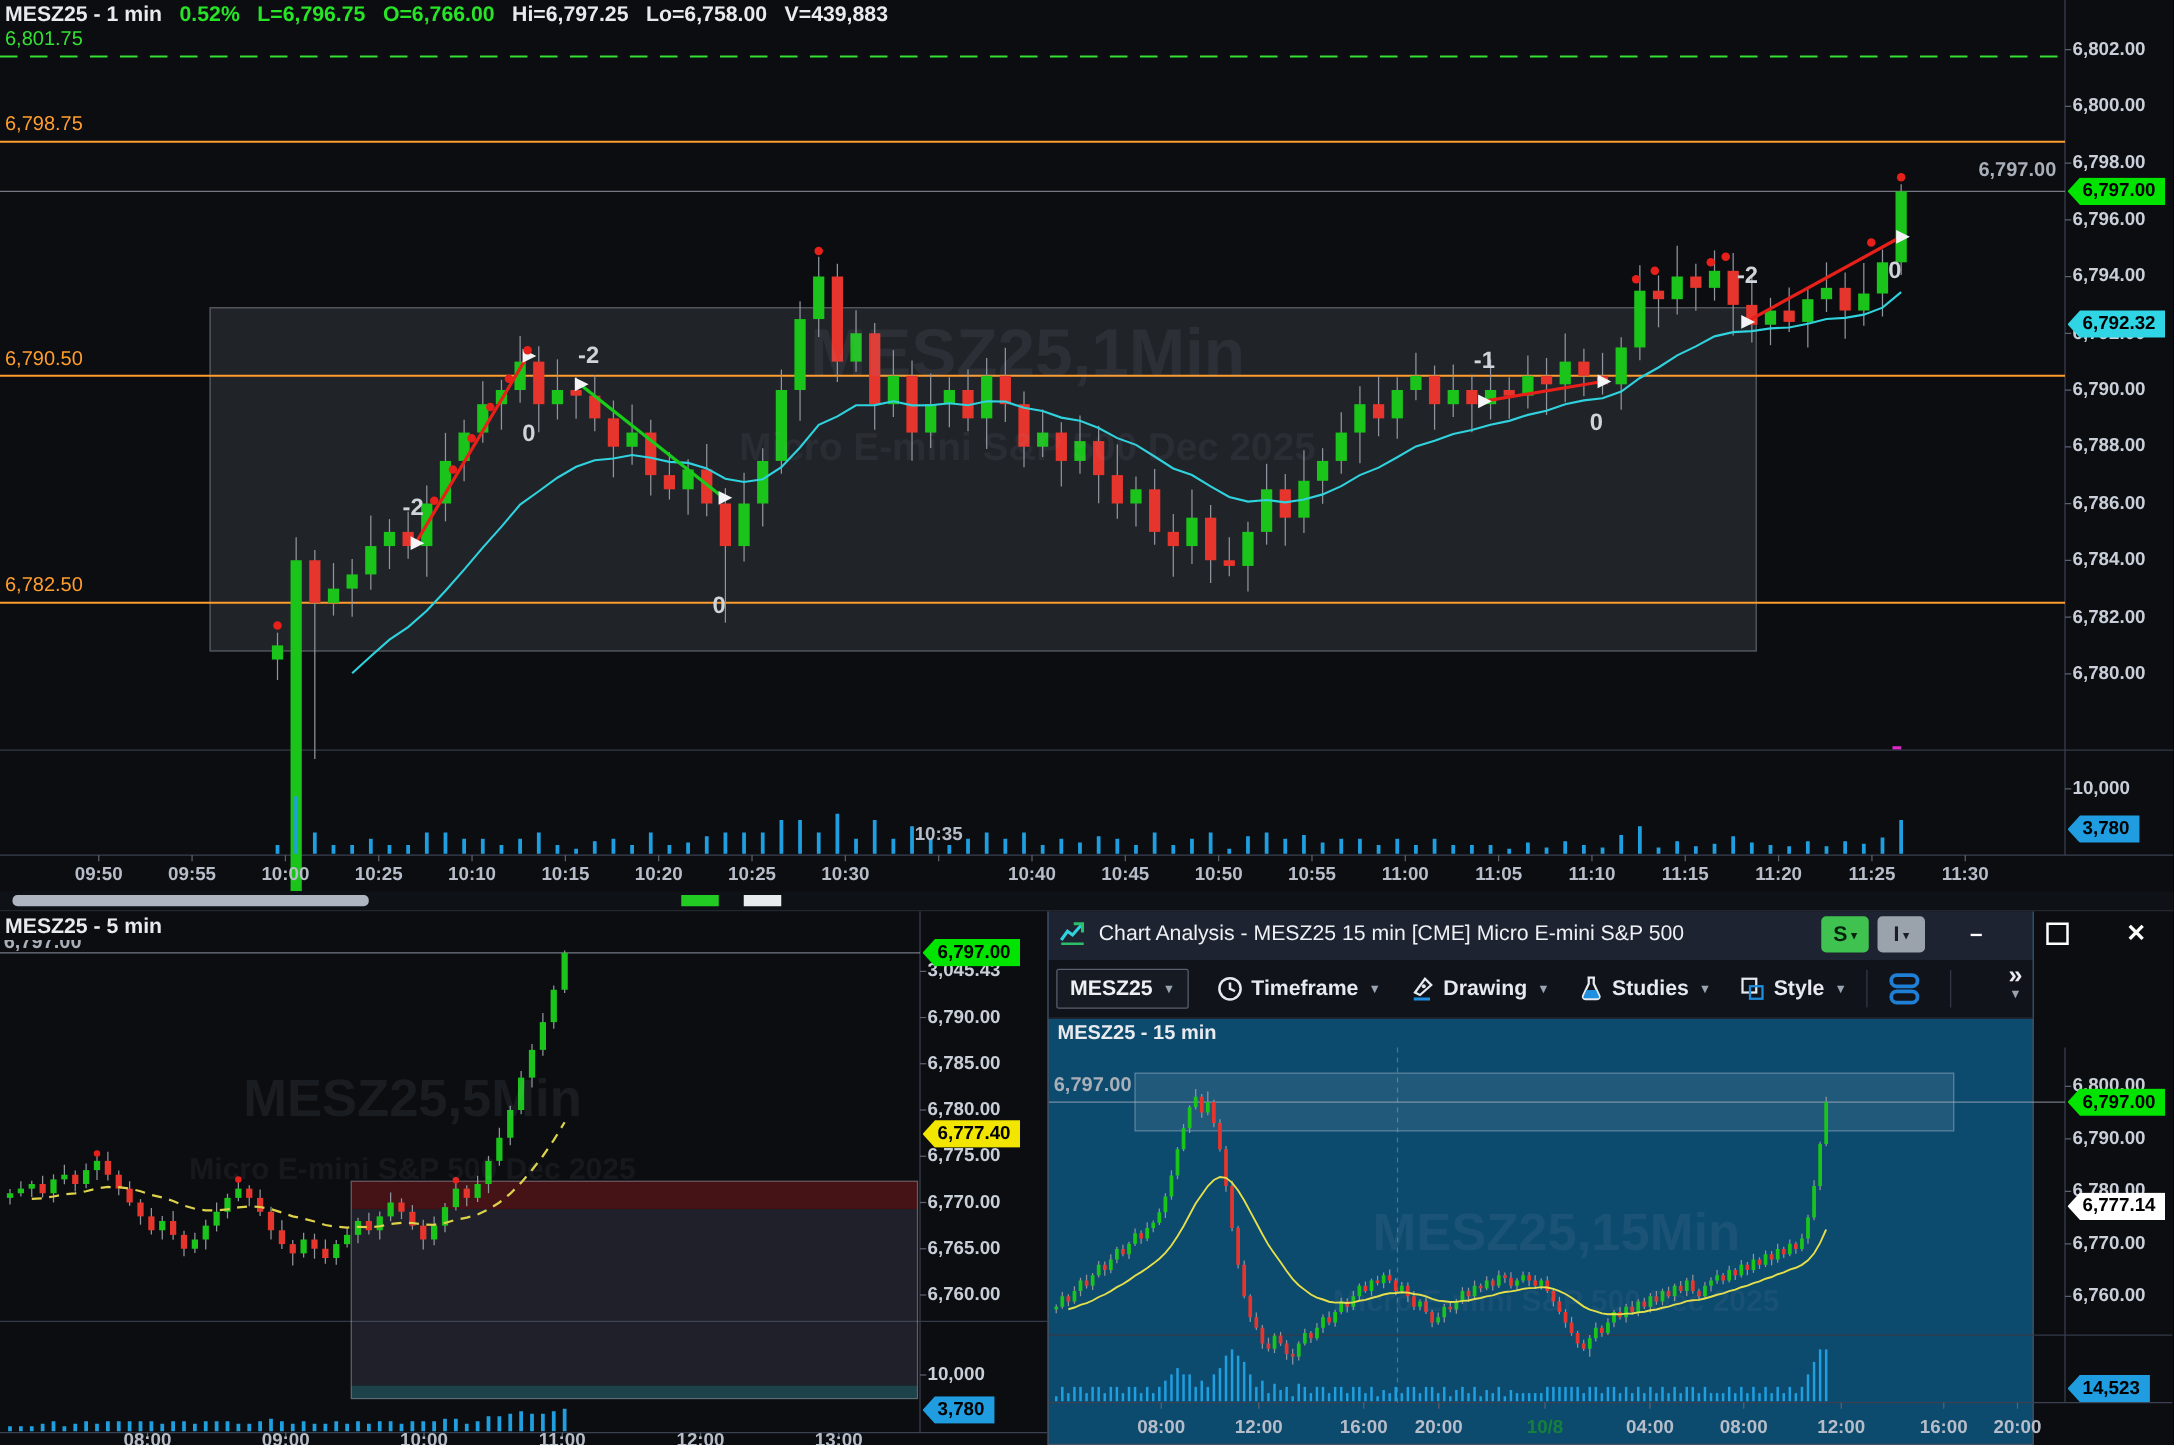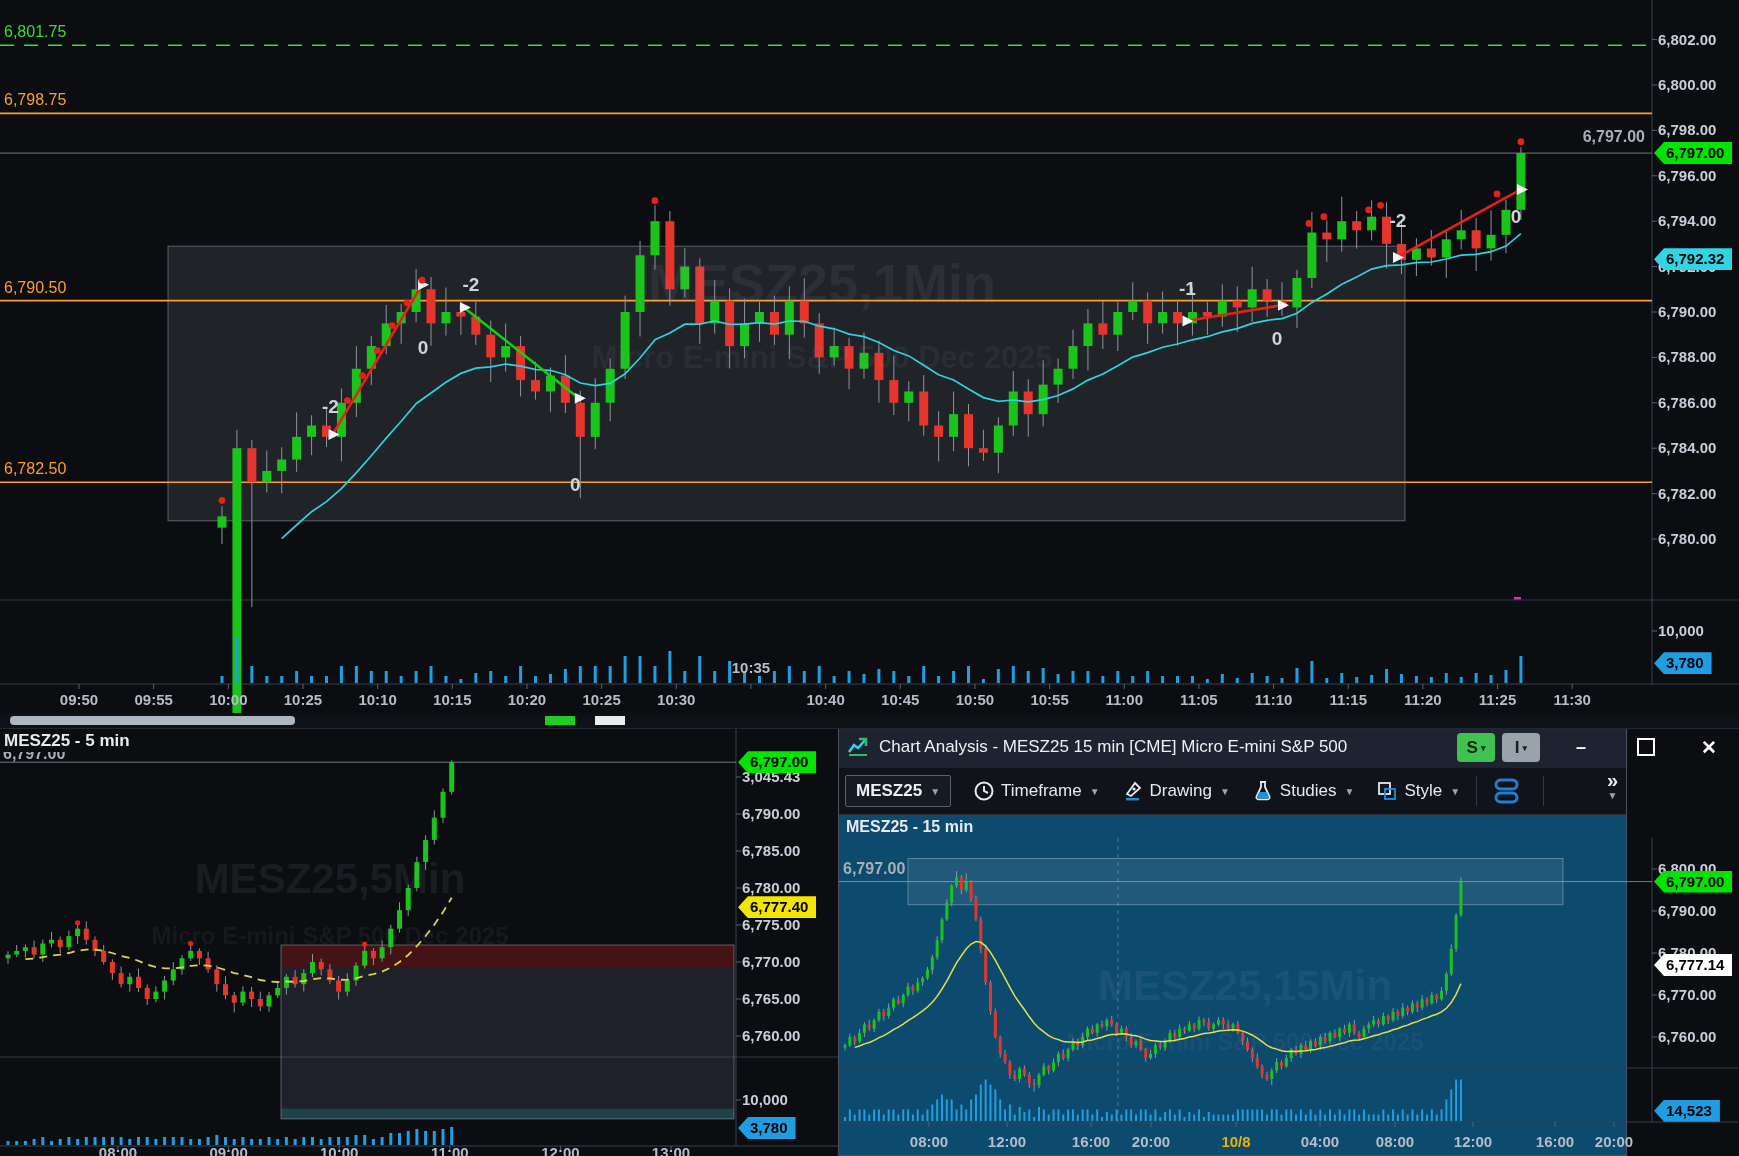--- a/index.html
+++ b/index.html
@@ -35,21 +35,21 @@
   #btn-i{position:absolute;left:663px;top:7px;width:38px;height:29px;background:#9aa2ac;color:#1a1e24;font-size:17px;}
   .mini-arrow{font-size:9px;margin-left:3px;}
   #btn-min{position:absolute;left:725px;top:4px;width:34px;height:34px;color:#fff;font-size:18px;}
   #btn-max{position:absolute;left:790px;top:4px;width:34px;height:34px;}
   #btn-max .box{width:14px;height:14px;border:2px solid #fff;}
   #btn-close{position:absolute;left:853px;top:4px;width:34px;height:34px;color:#fff;font-size:19px;}
   #ca-toolbar{position:absolute;left:0;top:42px;width:100%;height:46px;background:#10131a;border-bottom:1px solid #262b35;
               display:flex;align-items:center;}
   #symbol-box{display:flex;align-items:center;margin-left:6px;padding:5px 10px;border:1px solid #58606f;background:#151a23;
               color:#eef0f4;font-size:17px;font-weight:700;border-radius:2px;}
-  .tool-group{display:flex;align-items:center;color:#e6e9ee;font-size:17px;margin-left:22px;white-space:nowrap;}
+  .tool-group{display:flex;align-items:center;color:#e6e9ee;font-size:17px;margin-left:22px;white-space:nowrap;font-weight:bold;}
   .tool-group svg{position:static;margin-right:6px;}
   .dd{color:#9aa3b0;font-size:10px;margin-left:8px;}
   .tool-sep{width:1px;height:30px;background:#333a46;margin-left:16px;}
   #overflow-chevrons{position:absolute;right:8px;top:46px;color:#e8eaee;font-size:20px;font-weight:700;text-align:center;line-height:16px;}
   #overflow-chevrons .dd{display:block;margin:0;}
   #ca-chart-label{position:absolute;left:7px;top:92px;color:#e8eaee;font-size:16px;font-weight:700;}
 </style>
 </head>
 <body>
 
@@ -390,20 +390,23 @@
       <line x1="1049.58" y1="684" x2="1049.58" y2="689" stroke="#5a6170" stroke-width="1"></line>
       <line x1="1124.24" y1="684" x2="1124.24" y2="689" stroke="#5a6170" stroke-width="1"></line>
       <line x1="1198.8999999999999" y1="684" x2="1198.8999999999999" y2="689" stroke="#5a6170" stroke-width="1"></line>
       <line x1="1273.56" y1="684" x2="1273.56" y2="689" stroke="#5a6170" stroke-width="1"></line>
       <line x1="1348.22" y1="684" x2="1348.22" y2="689" stroke="#5a6170" stroke-width="1"></line>
       <line x1="1422.8799999999999" y1="684" x2="1422.8799999999999" y2="689" stroke="#5a6170" stroke-width="1"></line>
       <line x1="1497.54" y1="684" x2="1497.54" y2="689" stroke="#5a6170" stroke-width="1"></line>
       <line x1="1572.1999999999998" y1="684" x2="1572.1999999999998" y2="689" stroke="#5a6170" stroke-width="1"></line>
     </svg>
 
+  <div id="top-header">
+    <span>MESZ25 - 1 min</span><span class="hdr-green">0.52%</span><span class="hdr-green">L=6,796.75</span><span class="hdr-green">O=6,766.00</span><span>Hi=6,797.25</span><span>Lo=6,758.00</span><span>V=439,883</span>
+  </div>
 
   <div id="scroll-row">
     <div id="scroll-thumb"></div>
     <div id="scroll-mark-green"></div>
     <div id="scroll-mark-white"></div>
   </div>
 
   <svg id="svg-five" width="838" height="428" viewBox="0 728 838 428" style="left:0;top:728px;">
       <line x1="736" y1="728" x2="736" y2="1146" stroke="#3a4150" stroke-width="1"></line>
       <line x1="0" y1="1146" x2="838" y2="1146" stroke="#3a4150" stroke-width="1"></line>
@@ -1167,21 +1170,21 @@
       <div class="axis-tick-label abs" style="left: 1658px; top: 944px;">6,780.00</div>
       <div class="axis-tick-label abs" style="left: 1658px; top: 986px;">6,770.00</div>
       <div class="axis-tick-label abs" style="left: 1658px; top: 1028px;">6,760.00</div>
       <div class="badge abs" style="left: 1654px; top: 870.6px; background: rgb(0, 228, 0);">6,797.00</div>
       <div class="badge abs" style="left: 1654px; top: 954.012px; background: #ffffff;">6,777.14</div>
       <div class="badge abs" style="left: 1654px; top: 1099.83px; background: rgb(31, 157, 224);">14,523</div>
       <div class="x-time abs" style="left: 929px; top: 1133px;">08:00</div>
       <div class="x-time abs" style="left: 1007px; top: 1133px;">12:00</div>
       <div class="x-time abs" style="left: 1091px; top: 1133px;">16:00</div>
       <div class="x-time abs" style="left: 1151px; top: 1133px;">20:00</div>
-      <div class="x-time abs" style="left: 1236px; top: 1133px; color: #eab308;">10/8</div>
+      <div class="x-time abs" style="left: 1236px; top: 1133px; color: #15803d;">10/8</div>
       <div class="x-time abs" style="left: 1320px; top: 1133px;">04:00</div>
       <div class="x-time abs" style="left: 1395px; top: 1133px;">08:00</div>
       <div class="x-time abs" style="left: 1473px; top: 1133px;">12:00</div>
       <div class="x-time abs" style="left: 1555px; top: 1133px;">16:00</div>
       <div class="x-time abs" style="left: 1614px; top: 1133px;">20:00</div>
       <div class="watermark abs" style="left: 1245px; top: 962px; font-size: 42px;">MESZ25,15Min</div>
       <div class="watermark abs sub" style="left: 1245px; top: 1028px; font-size: 24px;">Micro E-mini S&amp;P 500 Dec 2025</div>
     </div>
 </div>
 

